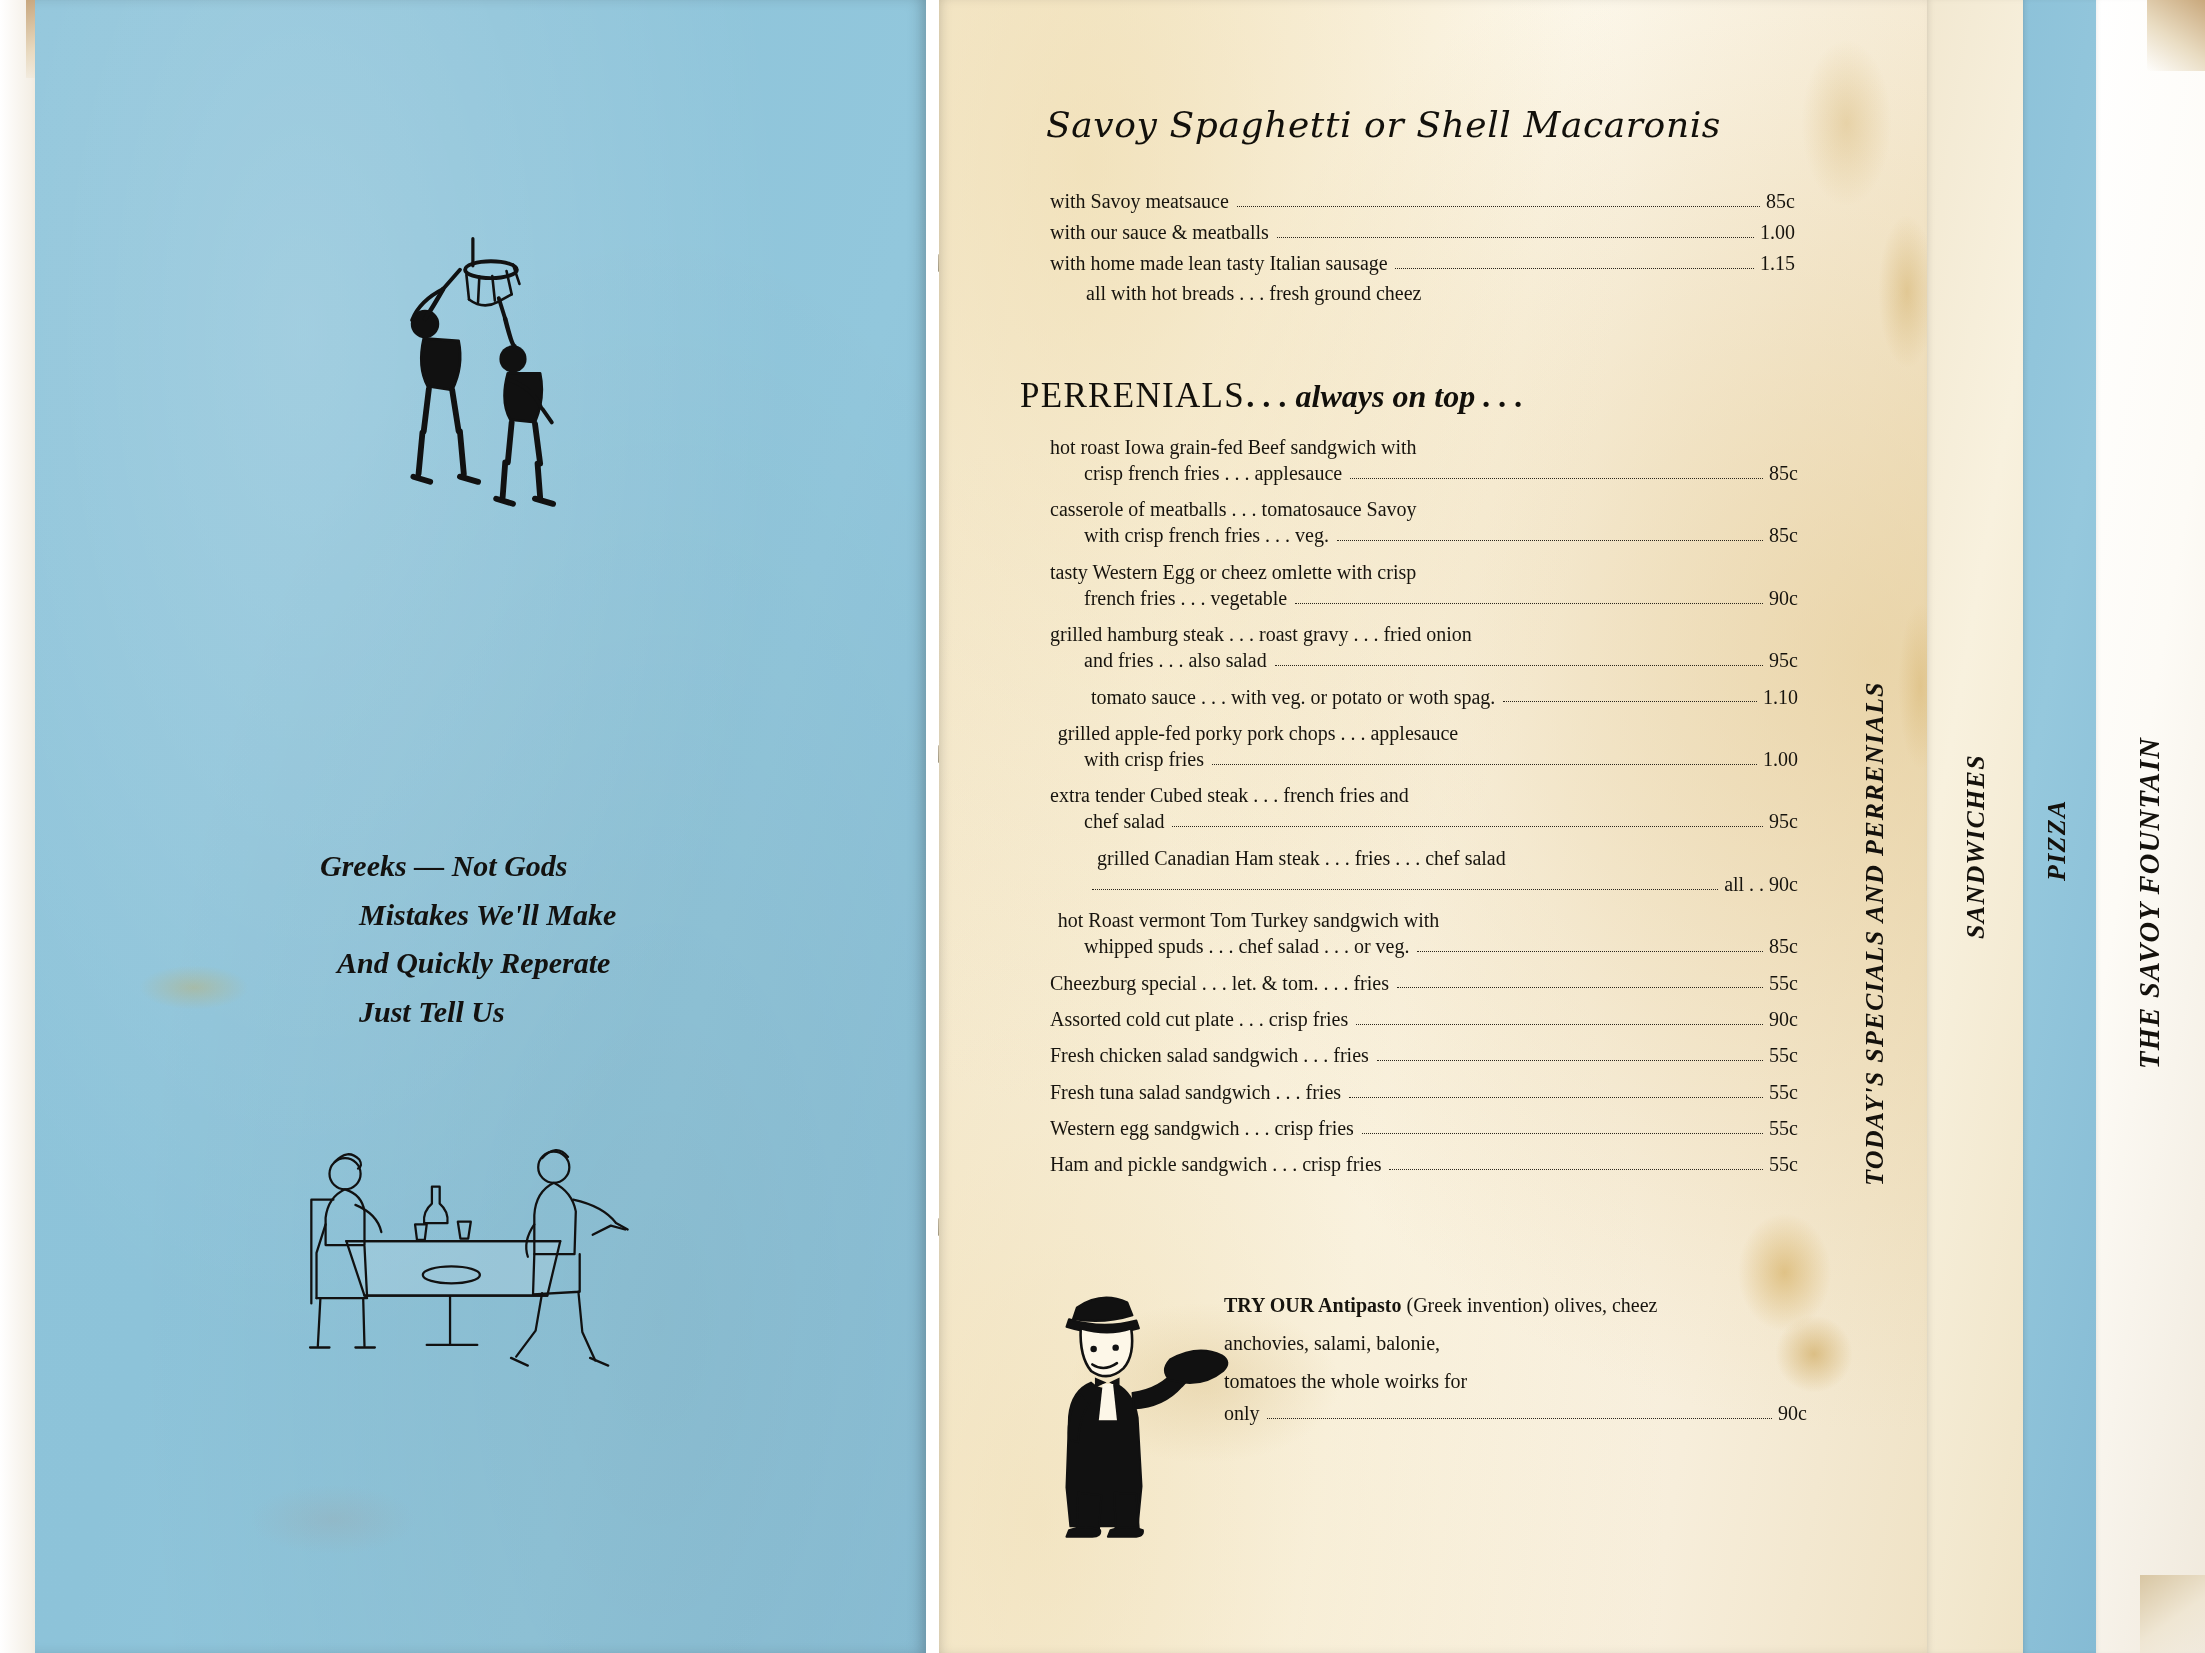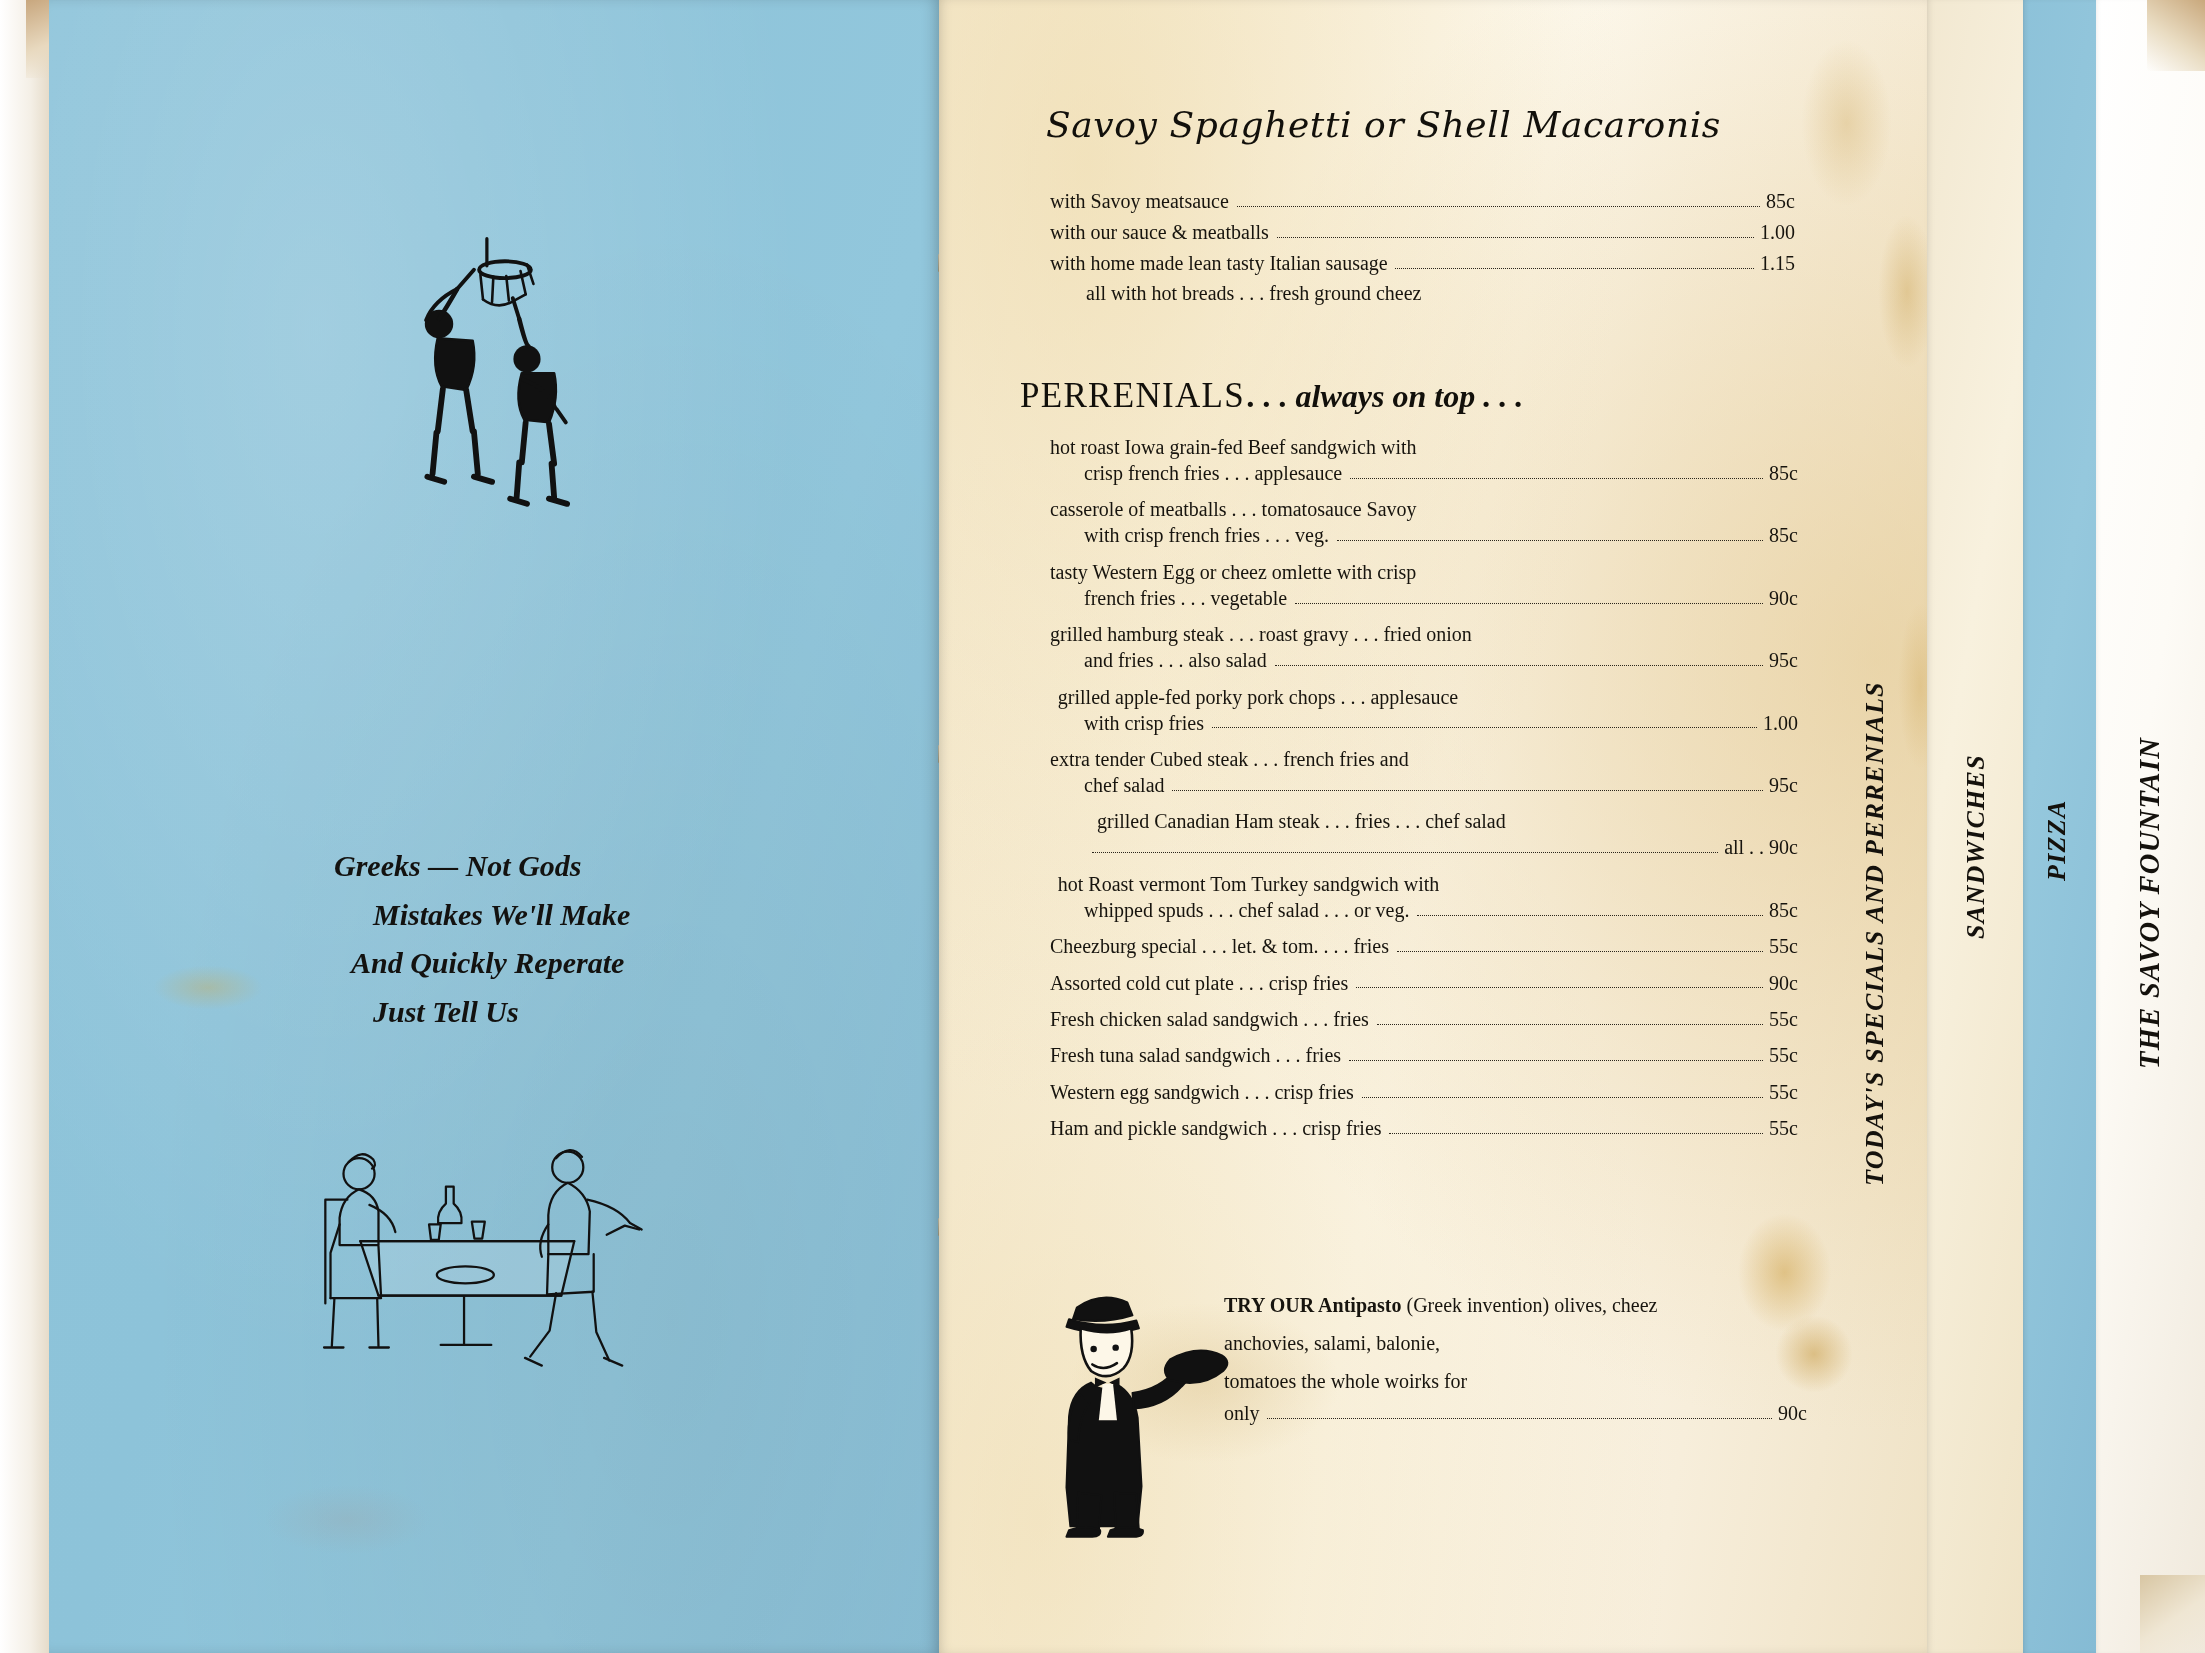--- a/index.html
+++ b/index.html
@@ -18,21 +18,21 @@
   
   #scan {
     position: absolute;
     inset: 0;
     background: #ffffff;
   }
 
   
   #left-cover {
     position: absolute;
-    left: 49px;
+    left: 35px;
     top: 0px;
     width: 891px;
     height: 1653px;
     background:
       radial-gradient(ellipse at 30% 20%, rgba(255,255,255,0.18), rgba(255,255,255,0) 55%),
       radial-gradient(ellipse at 70% 80%, rgba(0,0,0,0.06), rgba(0,0,0,0) 60%),
       linear-gradient(105deg, #8ec4da 0%, #8dc3d9 35%, #92c7dc 70%, #8bc0d7 100%);
     box-shadow: inset -9px 0 15.5px -6.5px rgba(0,0,0,0.28);
   }
   #left-cover .stain1 {
@@ -375,20 +375,25 @@
       <div class="item">
         <div class="sub" style="padding-left:0;">grilled  hamburg  steak . . .  roast  gravy . . .  fried  onion</div>
         <div class="row">
           <span class="txt sub">and  fries . . .  also  salad</span>
           <span class="dots"></span>
           <span class="price">95c</span>
         </div>
       </div>
 
       <div class="item">
+        <div class="row">
+          <span class="txt sub" style="padding-left:41px;">tomato  sauce . . . with veg. or potato or woth spag.</span>
+          <span class="dots"></span>
+          <span class="price">1.10</span>
+        </div>
       </div>
 
       <div class="item">
         <div class="sub" style="padding-left:7.8px;">grilled  apple-fed  porky  pork  chops . . .  applesauce</div>
         <div class="row">
           <span class="txt sub" style="padding-left:34px;">with  crisp  fries</span>
           <span class="dots"></span>
           <span class="price">1.00</span>
         </div>
       </div>

